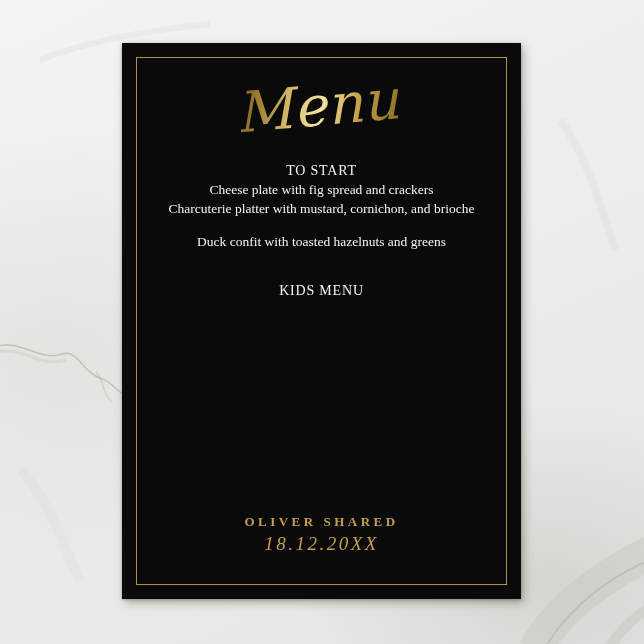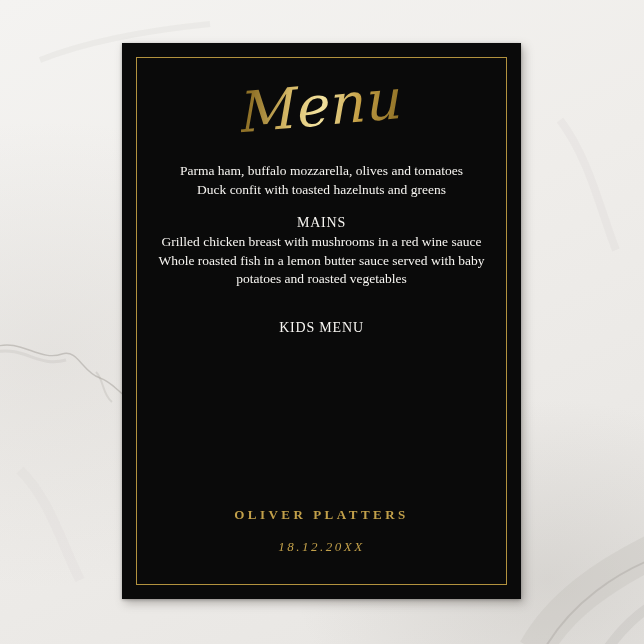--- a/index.html
+++ b/index.html
@@ -56,22 +56,22 @@
 
   .footer{
     position:absolute;left:0;right:0;bottom:29px;
     text-align:center;
   }
   .footer-name{
     color:#c2a04a;font-size:13px;font-weight:700;
     letter-spacing:3.5px;
   }
   .footer-date{
-    color:#c2a04a;font-size:13px;font-style:italic;
-    letter-spacing:2.5px;margin-top:16px;
+    color:#c2a04a;font-size:19px;font-style:italic;
+    letter-spacing:2.5px;margin-top:3px;
   }
 </style>
 </head>
 <body>
 
 <div class="scene">
 
   <svg class="veins" width="644" height="644" viewBox="0 0 644 644">
     <path d="M -5 347 C 20 338, 40 362, 62 354 C 78 349, 82 372, 100 378 C 112 382, 118 392, 128 398" fill="none" stroke="#a8a49f" stroke-width="1.4" opacity="0.55"></path>
     <path d="M -5 352 C 25 346, 38 368, 66 360" fill="none" stroke="#b8b4af" stroke-width="3" opacity="0.25"></path>
@@ -84,41 +84,39 @@
     <path d="M 20 470 C 50 500, 60 540, 80 580" fill="none" stroke="#ccc8c3" stroke-width="10" opacity="0.12"></path>
   </svg>
 
   <div class="card">
     <div class="gold-frame"></div>
 
     <div class="content">
       <div class="menu-title">Menu</div>
 
       <div class="sections" id="sections">
+  <div class="section">
+    <div class="section-heading">TO START</div>
+  <div class="section-item">Cheese plate with fig spread and crackers</div>
+            <div class="section-item">Charcuterie platter with mustard, cornichon, and brioche</div>
+          </div>
 
   <div class="section">
-  <div class="section-item">Parma ham, buffalo mozzarella, olives and tomatoes</div>
             <div class="section-item">Duck confit with toasted hazelnuts and greens</div>
           </div>
 
-  <div class="section">
-    <div class="section-heading">MAINS</div>
-  <div class="section-item">Grilled chicken breast with mushrooms in a red wine sauce</div>
-            <div class="section-item">Whole roasted fish in a lemon butter sauce served with baby</div>
-            <div class="section-item">potatoes and roasted vegetables</div>
-          </div>
 
   <div class="section">
           </div>
 
   <div class="section">
     <div class="section-heading">KIDS MENU</div>
           </div>
 </div>
 
       <div class="footer">
-        <div class="footer-name">OLIVER PLATTERS</div>
+        <div class="footer-name">OLIVER SHARED</div>
         <div class="footer-date">18.12.20XX</div>
       </div>
     </div>
   </div>
 
 </div>
 
 </body></html>

